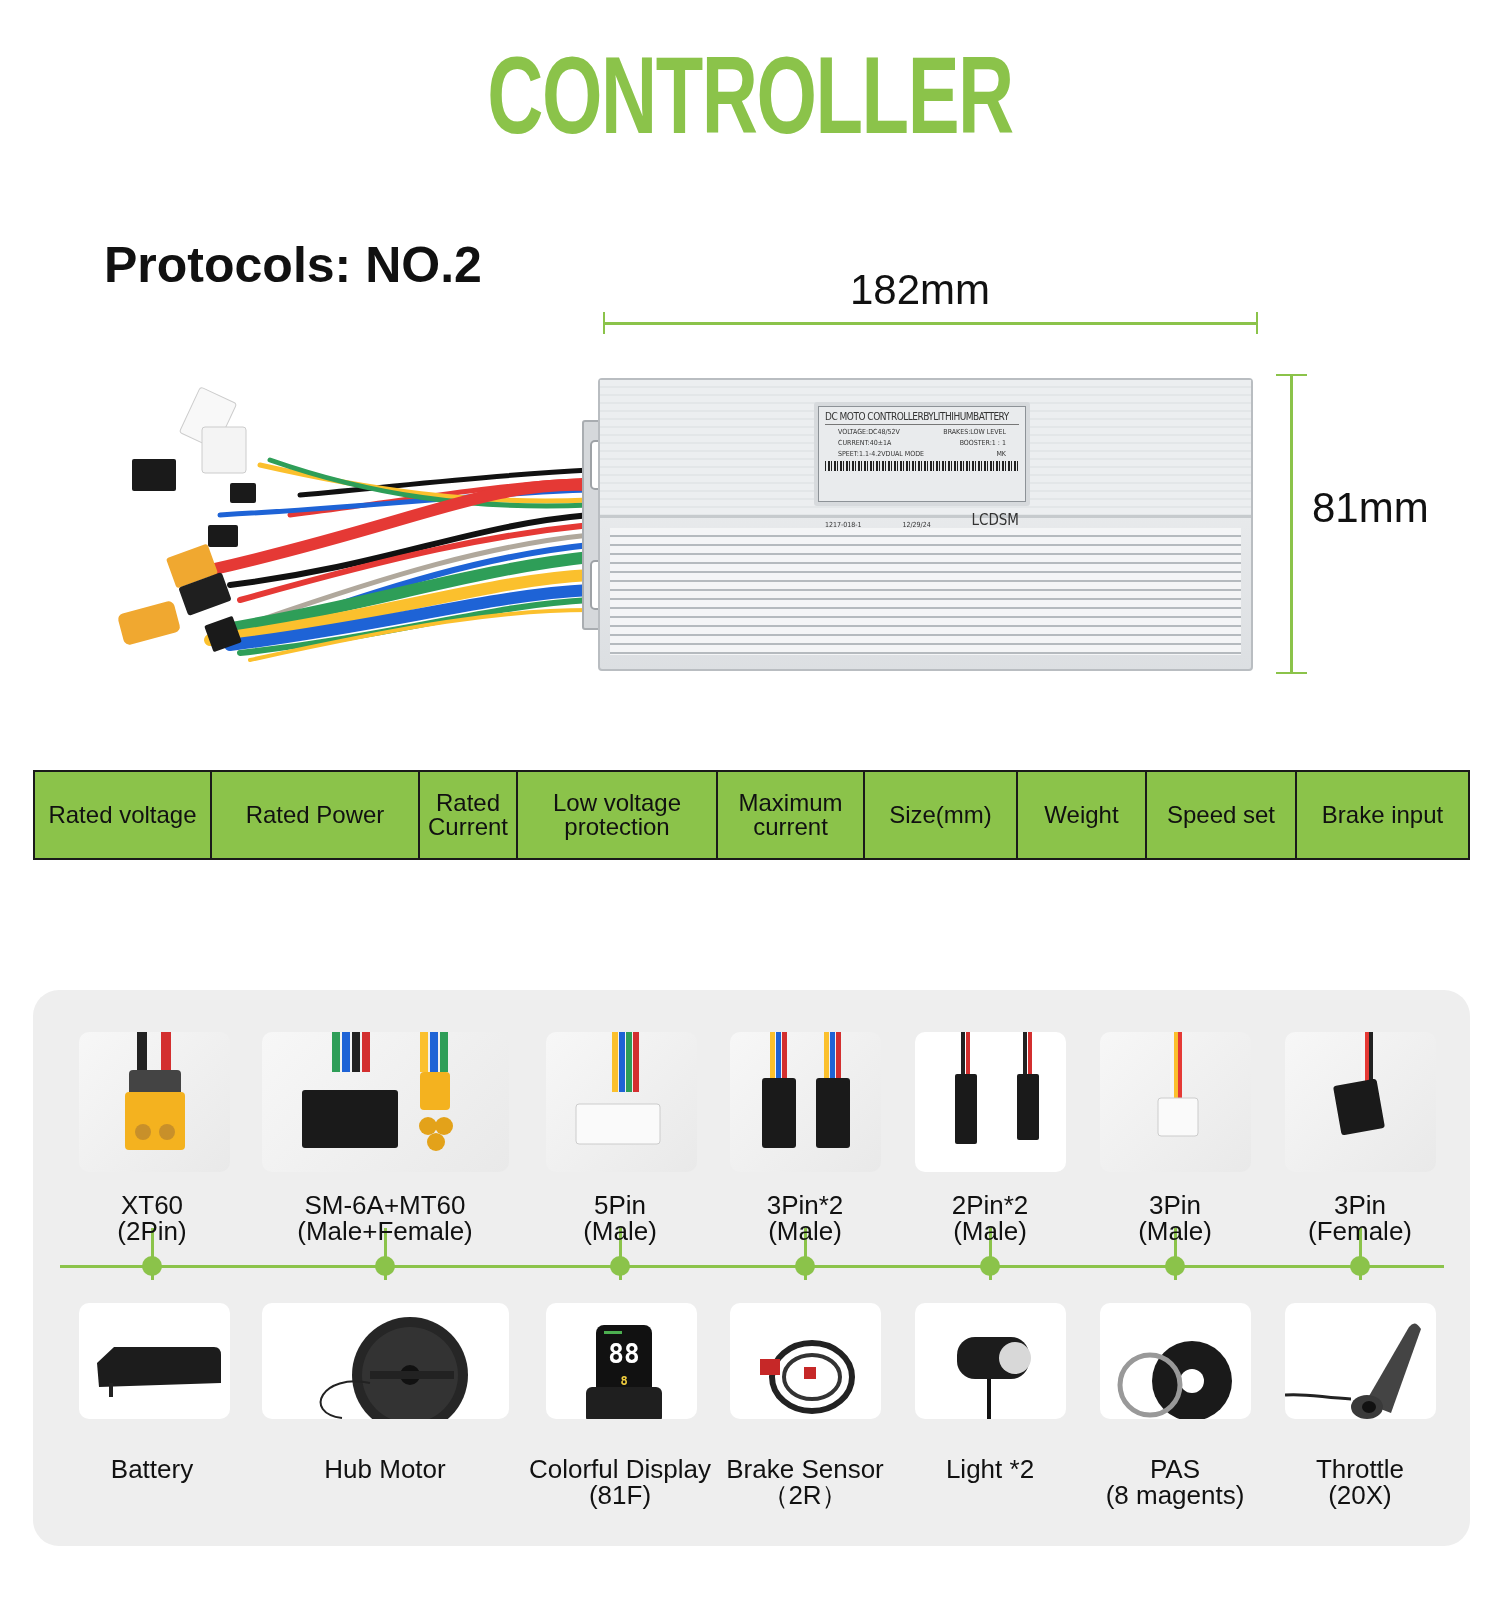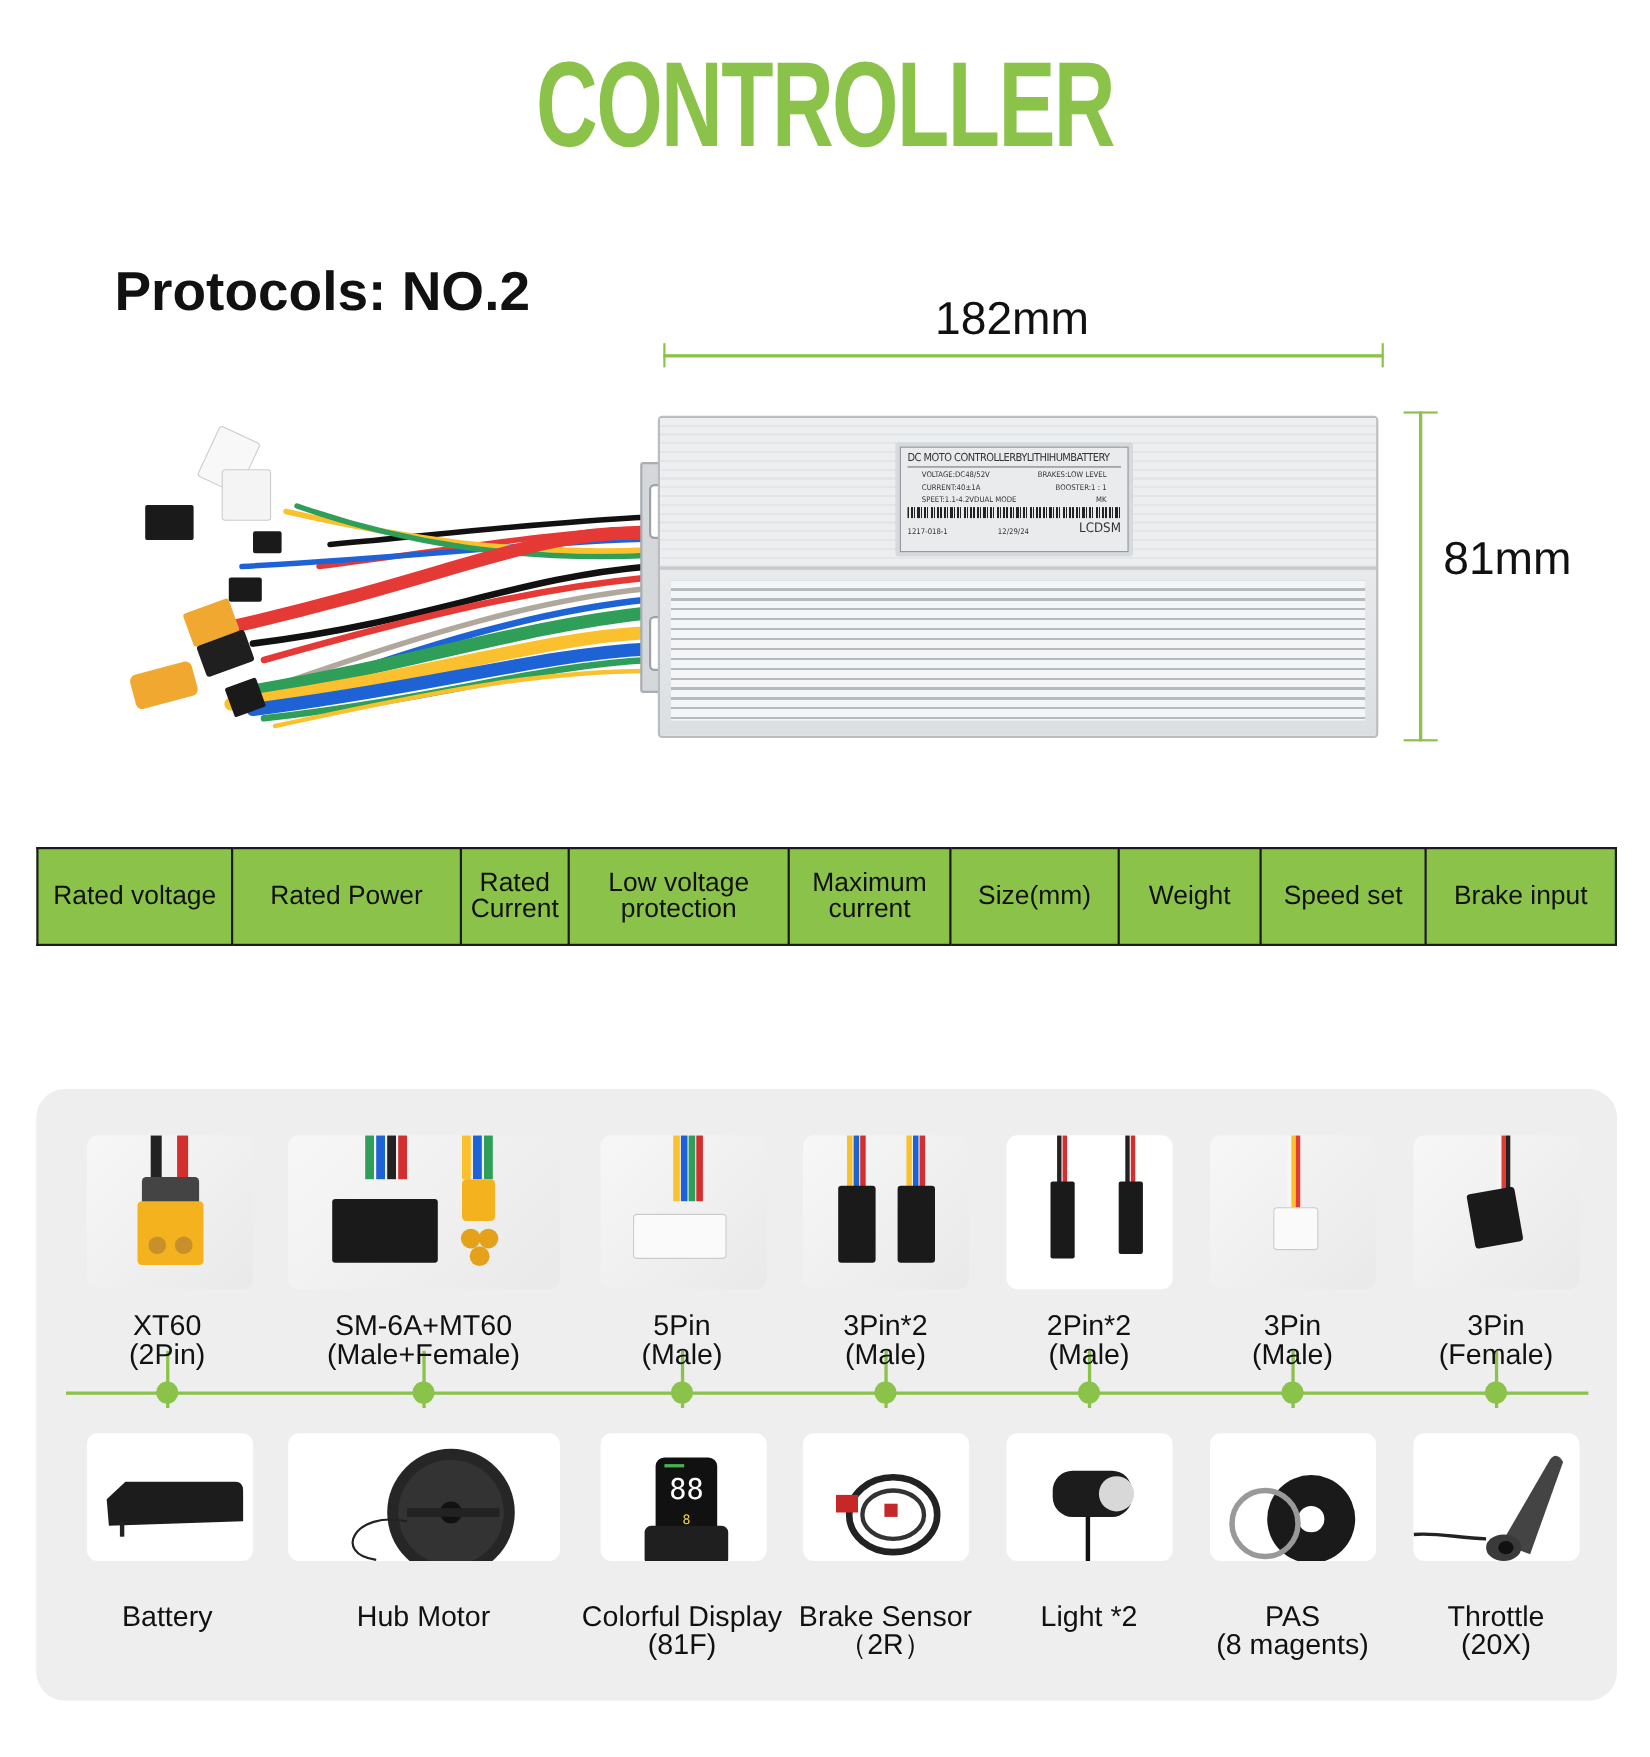--- a/index.html
+++ b/index.html
@@ -55,21 +55,21 @@
     background: #d7dadd; border-radius: 3px; padding: 4px;
   }
   .label-inner {
     width: 100%; height: 100%; background: #e9ebed; border: 1px solid #8d9297;
     padding: 4px 6px; font-family: "DejaVu Sans Condensed", "DejaVu Sans", sans-serif; color: #333;
   }
   .lbl-title { font-size: 10px; border-bottom: 1px solid #777; padding-bottom: 2px; margin-bottom: 2px; letter-spacing: -0.5px; }
   .lbl-row { font-size: 7px; display: flex; justify-content: space-between; margin: 3px 13px; }
   .barcode { height: 10px; margin: 2px 0; background: repeating-linear-gradient(90deg, #222 0 1px, transparent 1px 3px, #222 3px 5px, transparent 5px 6px); }
   .lbl-foot { font-size: 7px; display: flex; justify-content: space-between; align-items: flex-end; }
-  .lbl-foot .brand { font-size: 12px; }
+  .lbl-foot .brand { font-size: 15px; margin-top: 38px; }
 
   
   .wires { position: absolute; left: 110px; top: 385px; width: 490px; height: 285px; }
 
   
   .spec-table {
     position: absolute; left: 33px; top: 770px; width: 1437px; border-collapse: collapse;
     font-size: 24px; color: #111; border-radius: 18px;
   }
   .spec-table th, .spec-table td { border: 2px solid #1a1a1a; text-align: center; font-weight: 400; line-height: 1.0; }
@@ -78,21 +78,21 @@
 
   
   .panel {
     position: absolute; left: 33px; top: 990px; width: 1437px; height: 556px;
     background: #eeeeee; border-radius: 26px;
   }
   .tile {
     position: absolute; background: #fff; border-radius: 10px; overflow: hidden;
   }
   .tile.conn { top: 1032px; height: 140px; background: linear-gradient(135deg,#f7f7f7,#e9e9e9); }
-  .tile.dev { top: 1303px; height: 116px; }
+  .tile.dev { top: 1303px; height: 116px; font-weight: bold; }
   .clabel, .dlabel {
     position: absolute; text-align: center; font-size: 26px; line-height: 26px; color: #111; white-space: nowrap;
   }
   .clabel { top: 1192px; }
   .dlabel { top: 1456px; }
   .timeline { position: absolute; left: 60px; top: 1265px; width: 1384px; height: 3px; background: #8bc34a; }
   .node { position: absolute; top: 1256px; width: 20px; height: 20px; border-radius: 50%; background: #8bc34a; }
   .stem { position: absolute; width: 3px; background: #8bc34a; }
 </style>
 </head>

